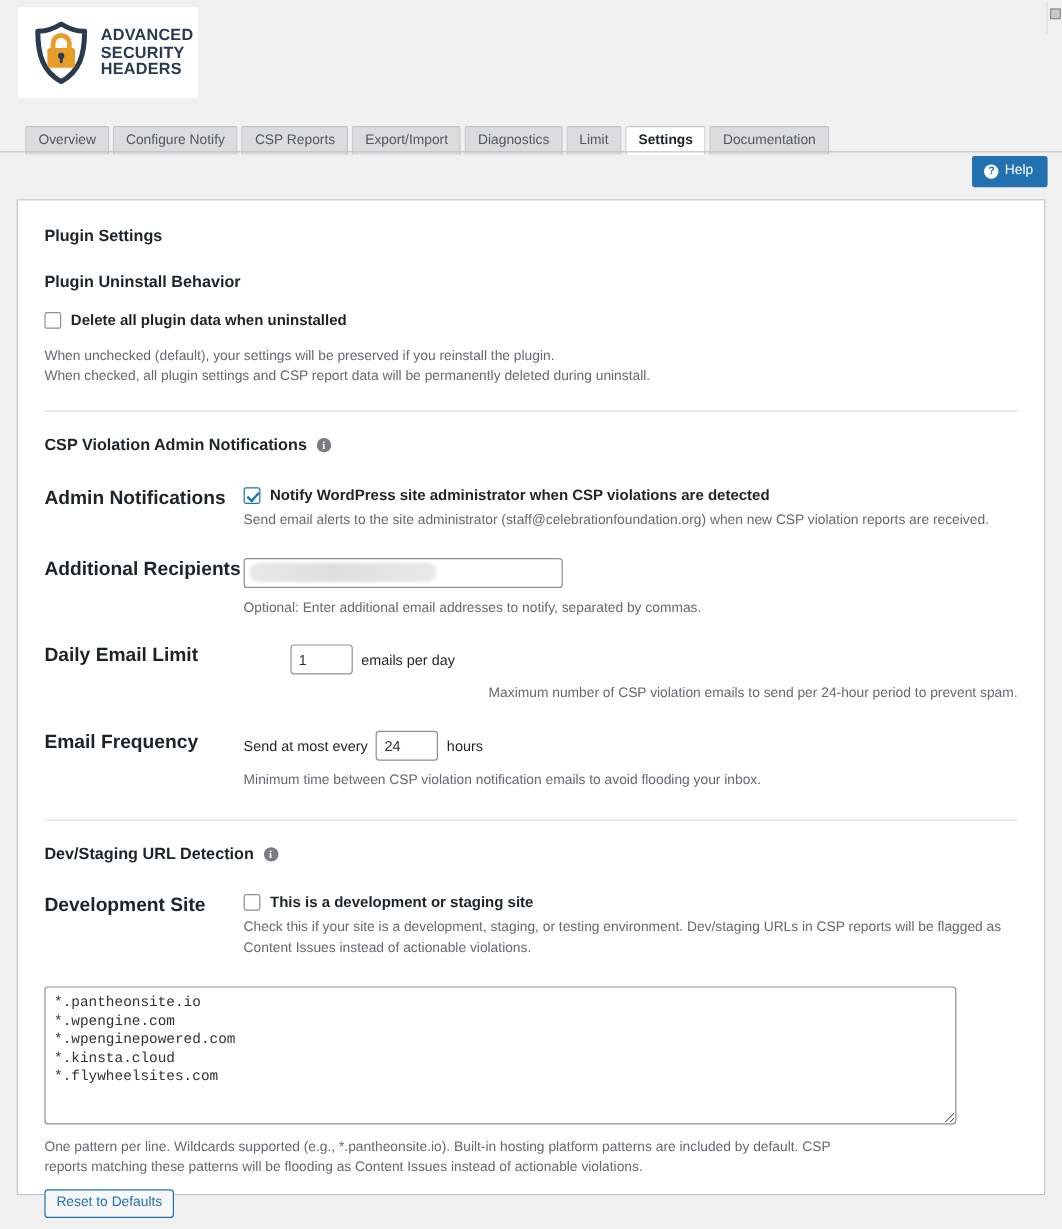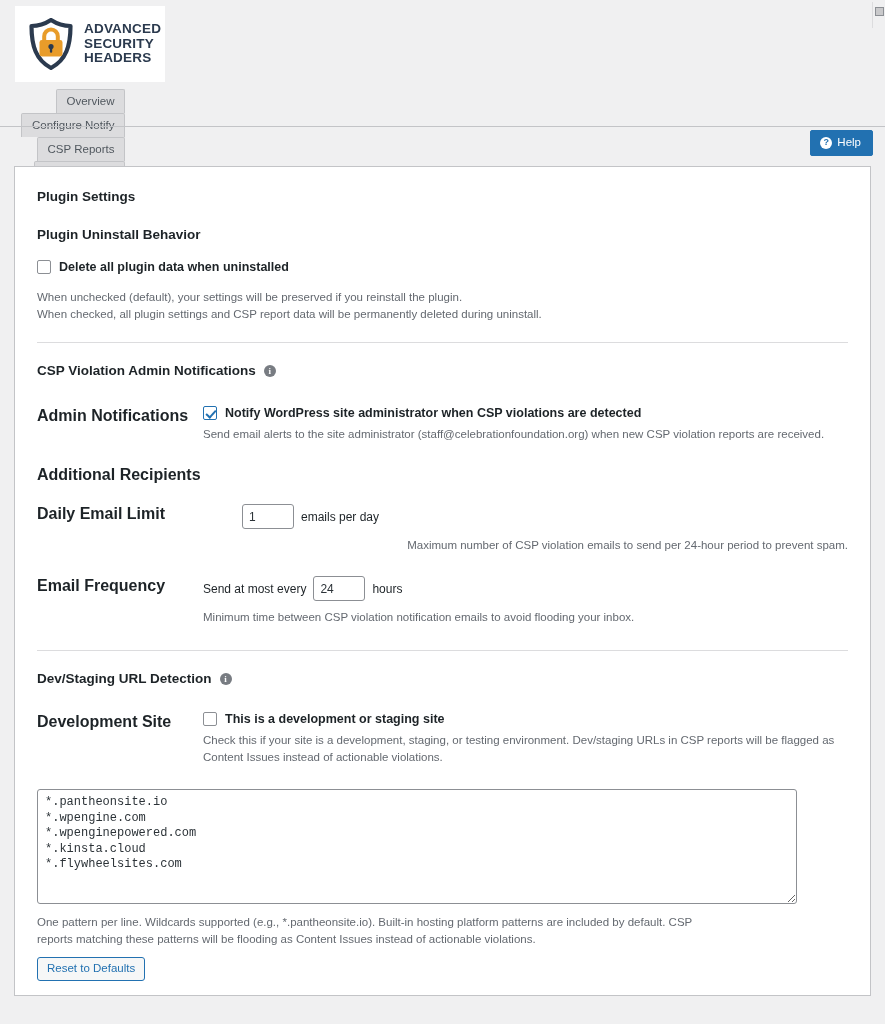--- a/index.html
+++ b/index.html
@@ -25,24 +25,23 @@
     color: #2b3a4e;
     font-weight: bold;
     font-size: 13.5px;
     line-height: 14.5px;
     letter-spacing: .2px;
   }
   .logo-words div { white-space: nowrap; }
 
   
   .tab-bar {
-    position: absolute; left: 21px; top: 89px;
+    position: absolute; left: 21px; top: 105px;
     display: flex; align-items: flex-end;
     height: 24px;
-    flex-direction: column;
   }
   .tab {
     border: 1px solid #c3c4c7;
     border-bottom: none;
     background: #dcdcde;
     color: #50575e;
     font-size: 11.5px;
     padding: 4px 10px 5px 10px;
     margin-right: 3px;
     line-height: 14px;
@@ -292,20 +291,27 @@
       <div class="cb-row">
         <span class="cb checked"></span>
         <span class="cb-label">Notify WordPress site administrator when CSP violations are detected</span>
       </div>
       <div class="desc" style="margin-top:6px;">Send email alerts to the site administrator (staff@celebrationfoundation.org) when new CSP violation reports are received.</div>
     </div>
   </div>
 
   <div class="frow" style="margin-top:22px;">
     <div class="flabel">Additional Recipients</div>
+    <div class="fbody">
+      <div class="recipients-wrap">
+        <input class="text-in recipients" type="text" value="" style="">
+        <div class="redact"></div>
+      </div>
+      <div class="desc" style="margin-top:9px;">Optional: Enter additional email addresses to notify, separated by commas.</div>
+    </div>
   </div>
 
   <div class="frow" style="margin-top:21px;gap:39px;">
     <div class="flabel">Daily Email Limit</div>
     <div class="fbody">
       <div class="inline">
         <input class="text-in num-small" type="text" value="1" style="">
         <span class="inline-text">emails per day</span>
       </div>
       <div class="desc" style="margin-top:8px;text-align:right;">Maximum number of CSP violation emails to send per 24-hour period to prevent spam.</div>

